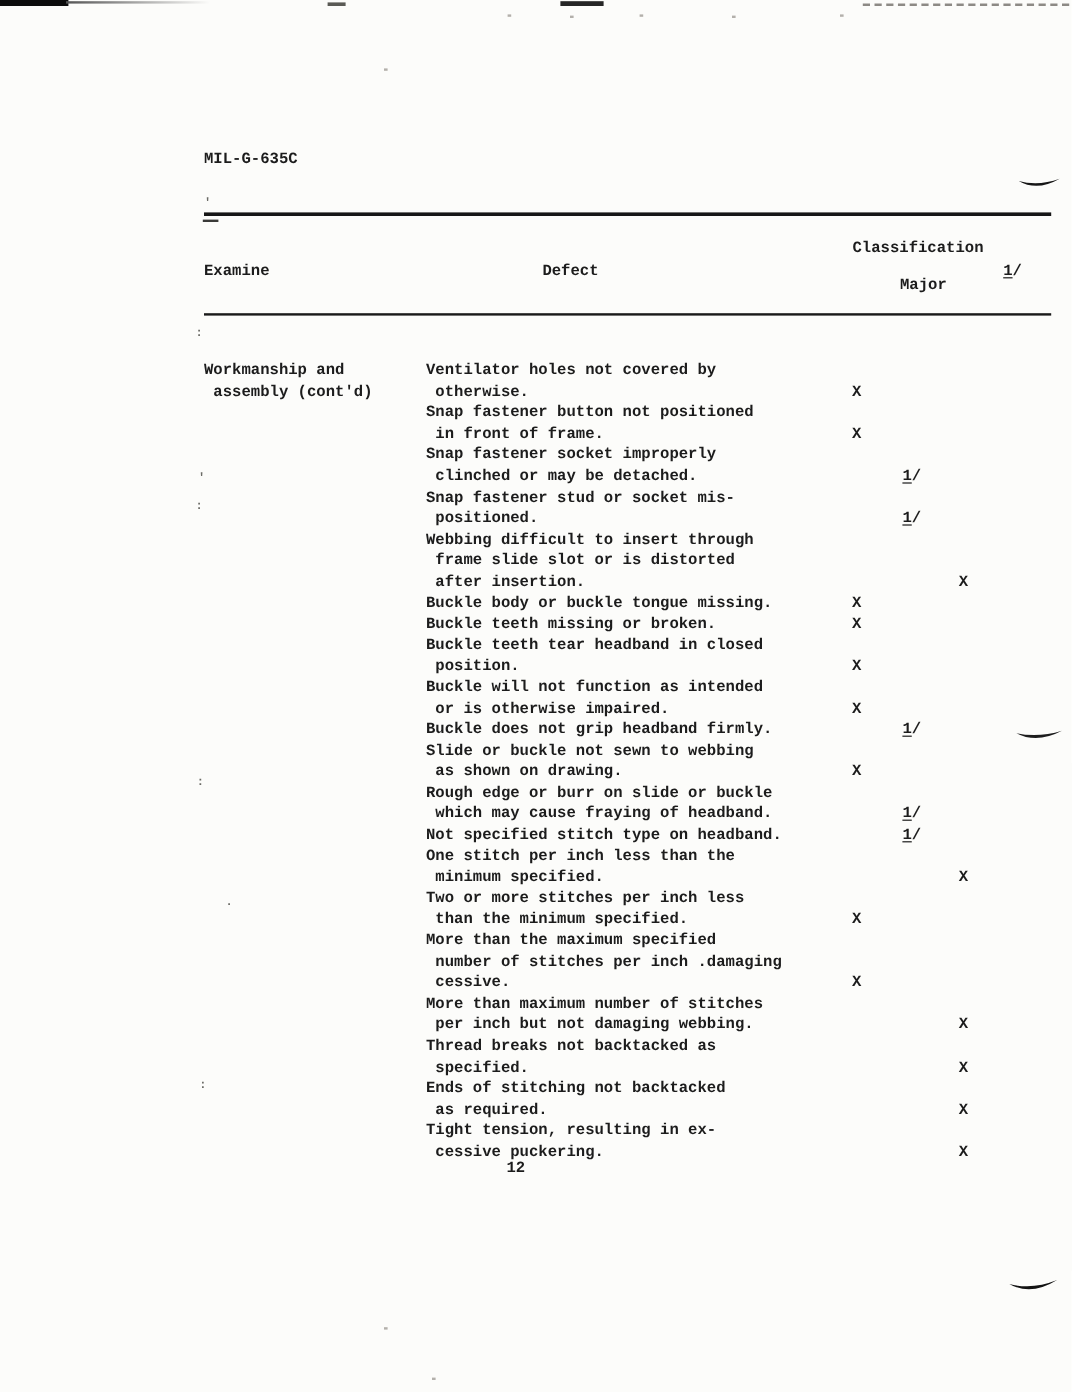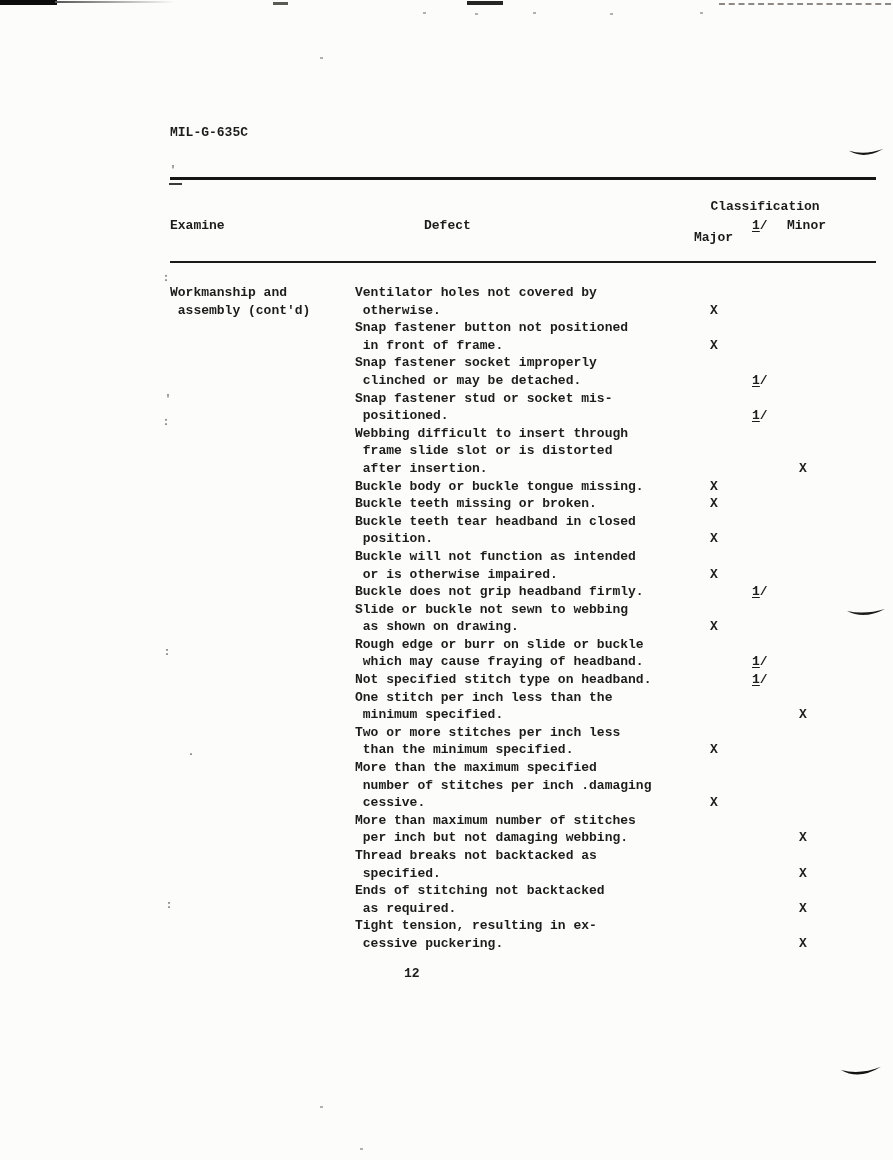--- a/index.html
+++ b/index.html
@@ -10,34 +10,34 @@
     font-weight:700; font-size:13px; color:#1c1c1c;
   }
   .doc-id { position:absolute; left:170px; top:125px; white-space:pre; }
   .spec-table { position:absolute; left:170px; top:170px; width:706px; }
   .hrule { border:none; margin:0; height:0; }
   .rule-top { border-top:3px solid #161616; margin-top:7px; }
   .rule-mid { border-top:2px solid #1a1a1a; margin-top:14px; }
   .classification-row { margin-top:18px; line-height:18px; }
   .classification-label { margin-left:515px; width:160px; text-align:center; }
   .grid { display:grid; grid-template-columns:185px 330px 62px 38px 91px; }
-  .header-row { line-height:18px; margin-top:1px; }
+  .header-row { line-height:18px; margin-top:1px;gap:28px; }
   .h-defect { padding-left:69px; }
   .h-major  { padding-left:9px;margin-top:12px; }
   .h-fn     { padding-left:5px; }
   .h-minor  { padding-left:2px; }
-  .tbody { margin-top:21px; line-height:17.6px; }
+  .tbody { margin-top:37px; line-height:17.6px; }
   .trow { display:grid; grid-template-columns:185px 330px 62px 38px 91px; }
   .cell div { white-space:pre; }
   .cell.mark { display:flex; align-items:flex-end; }
   .cell.mark.major { padding-left:25px; }
   .cell.mark.footnote { padding-left:5px; }
   .cell.mark.minor { padding-left:14px; }
   u { text-decoration:underline; text-underline-offset:2px; }
-  .page-number { position:absolute; left:404px; top:966px; white-space:pre; }
+  .page-number { position:absolute; left:422px; top:966px; white-space:pre; }
   .artifact { position:absolute; }
   .speck { width:3px; height:2px; background:#b3b0ab; }
   .margin-mark { font-size:10px; color:#6b6b66; font-weight:700; line-height:10px; }
 </style>
 </head>
 <body>
 
 <div class="page">
 
   <div class="artifact" style="left:0;top:0;width:57px;height:5px;background:#0c0c0c;"></div>

